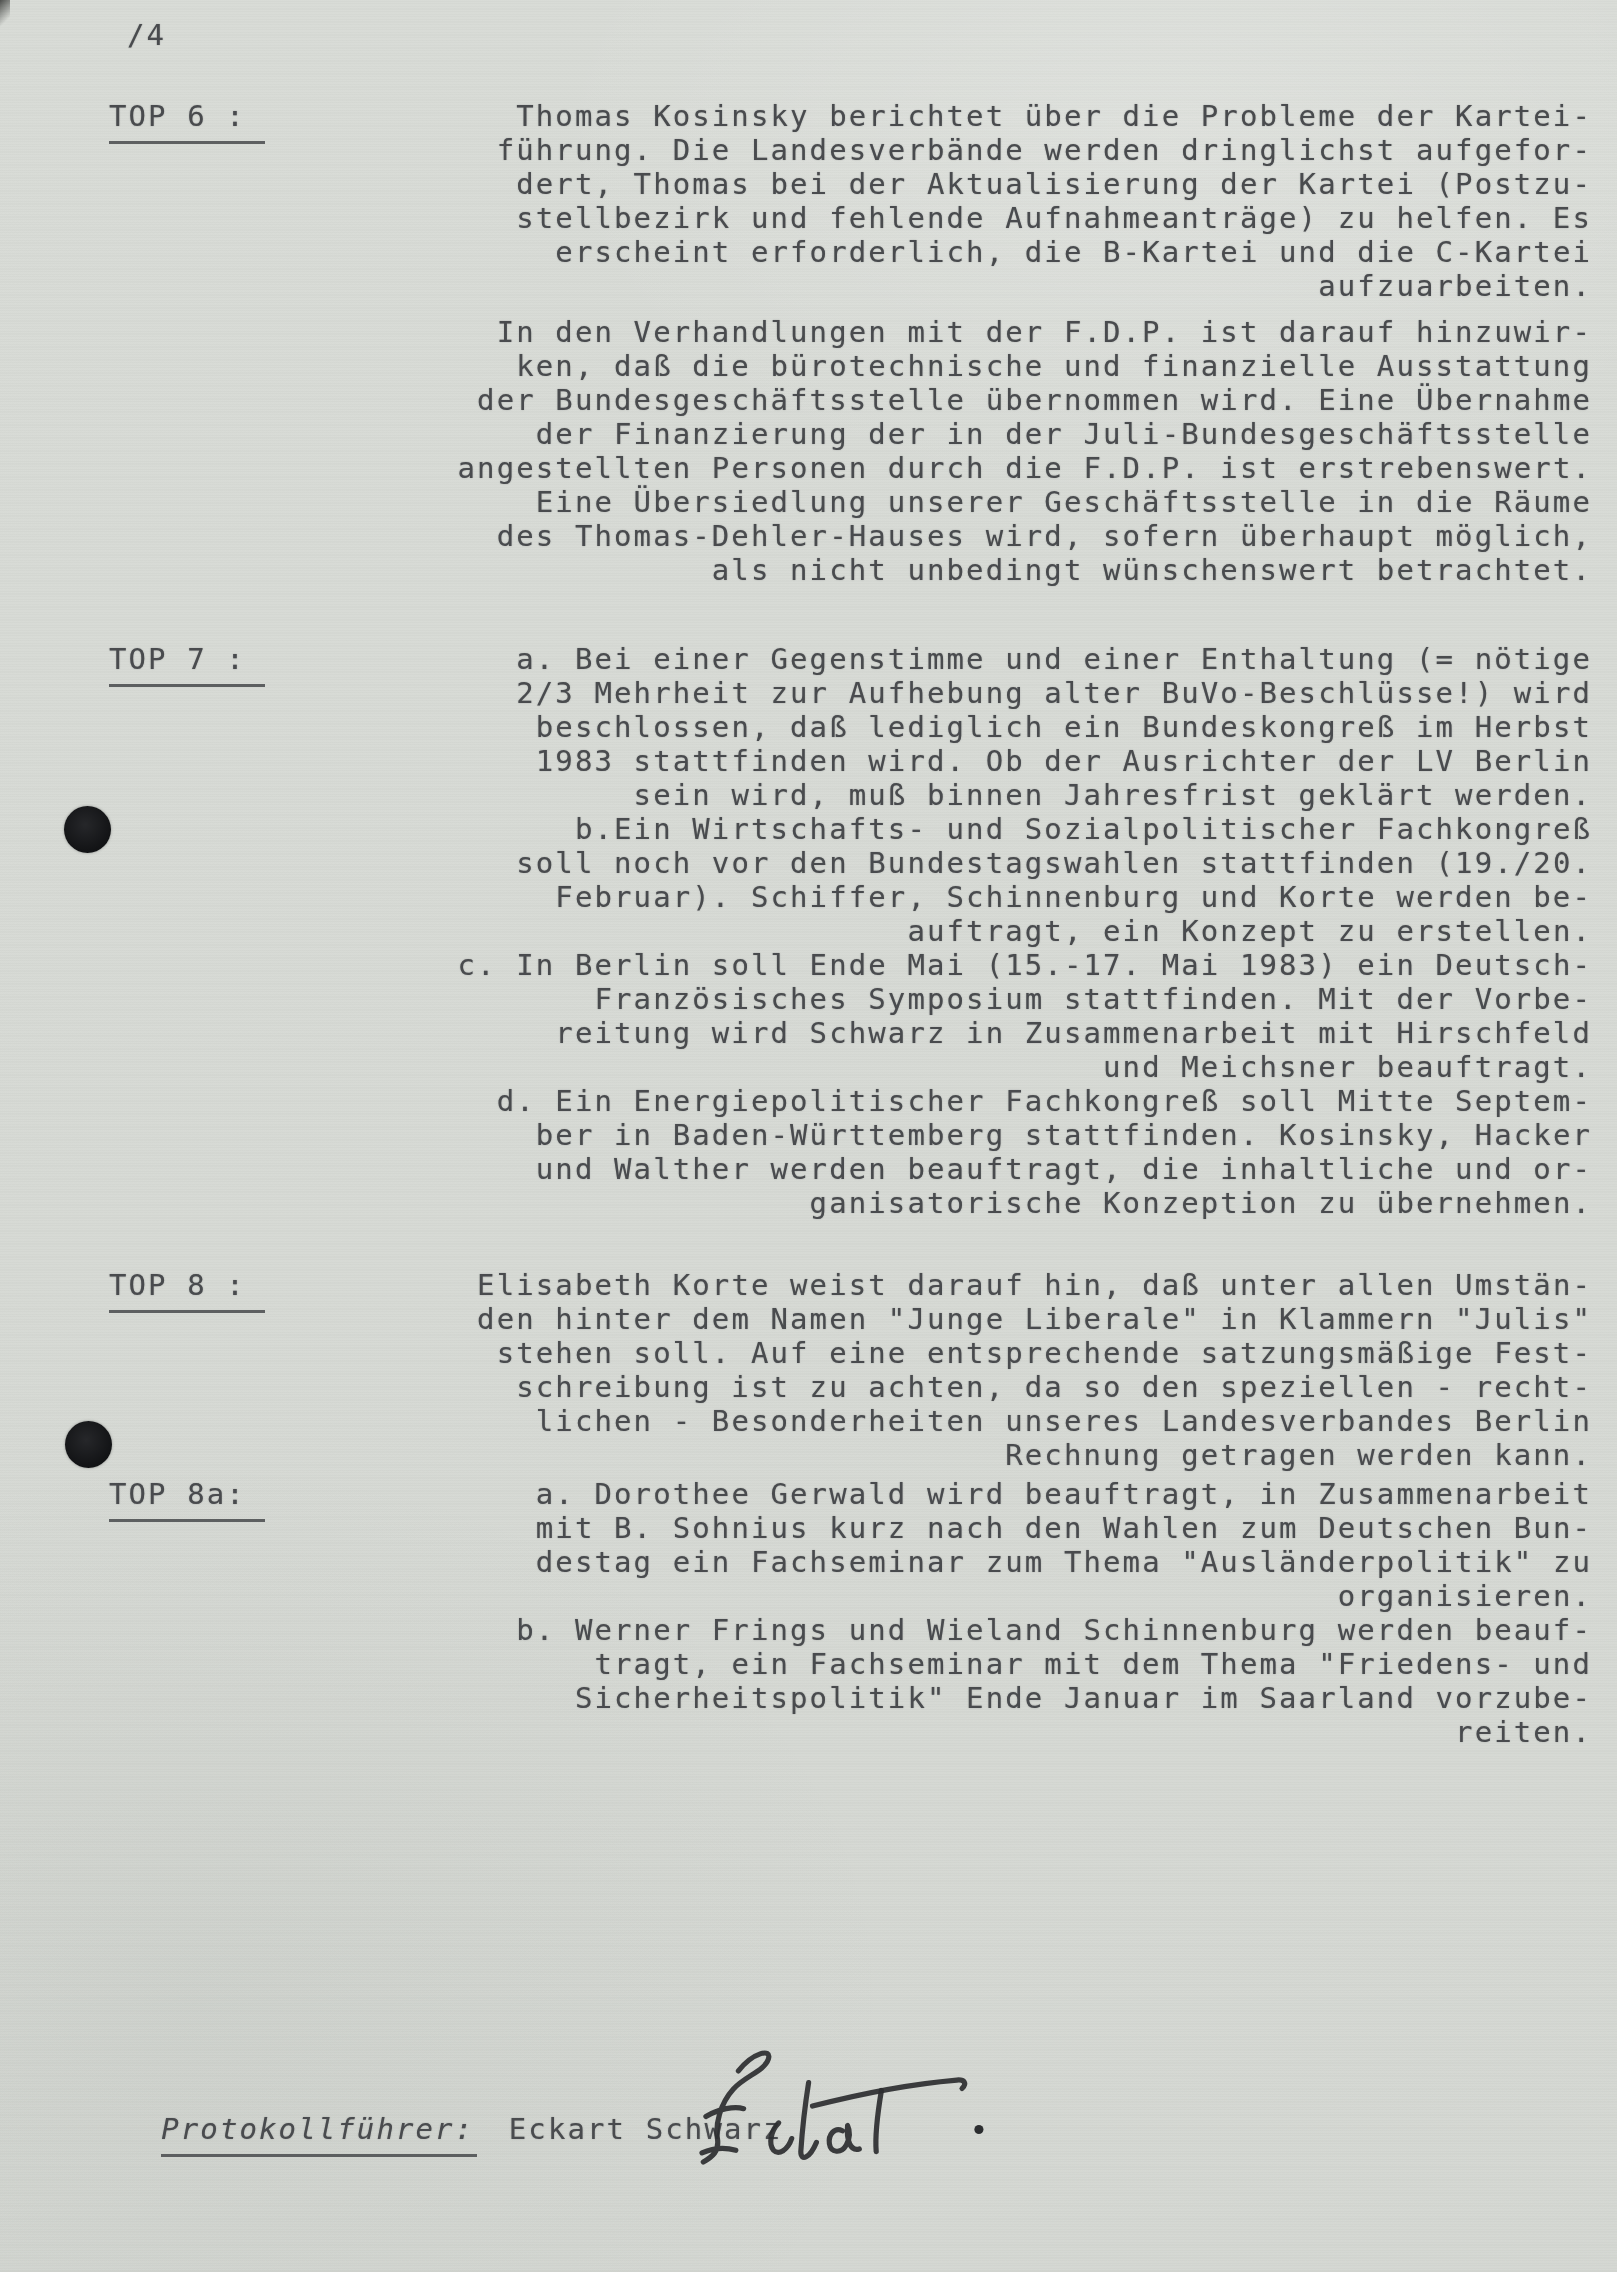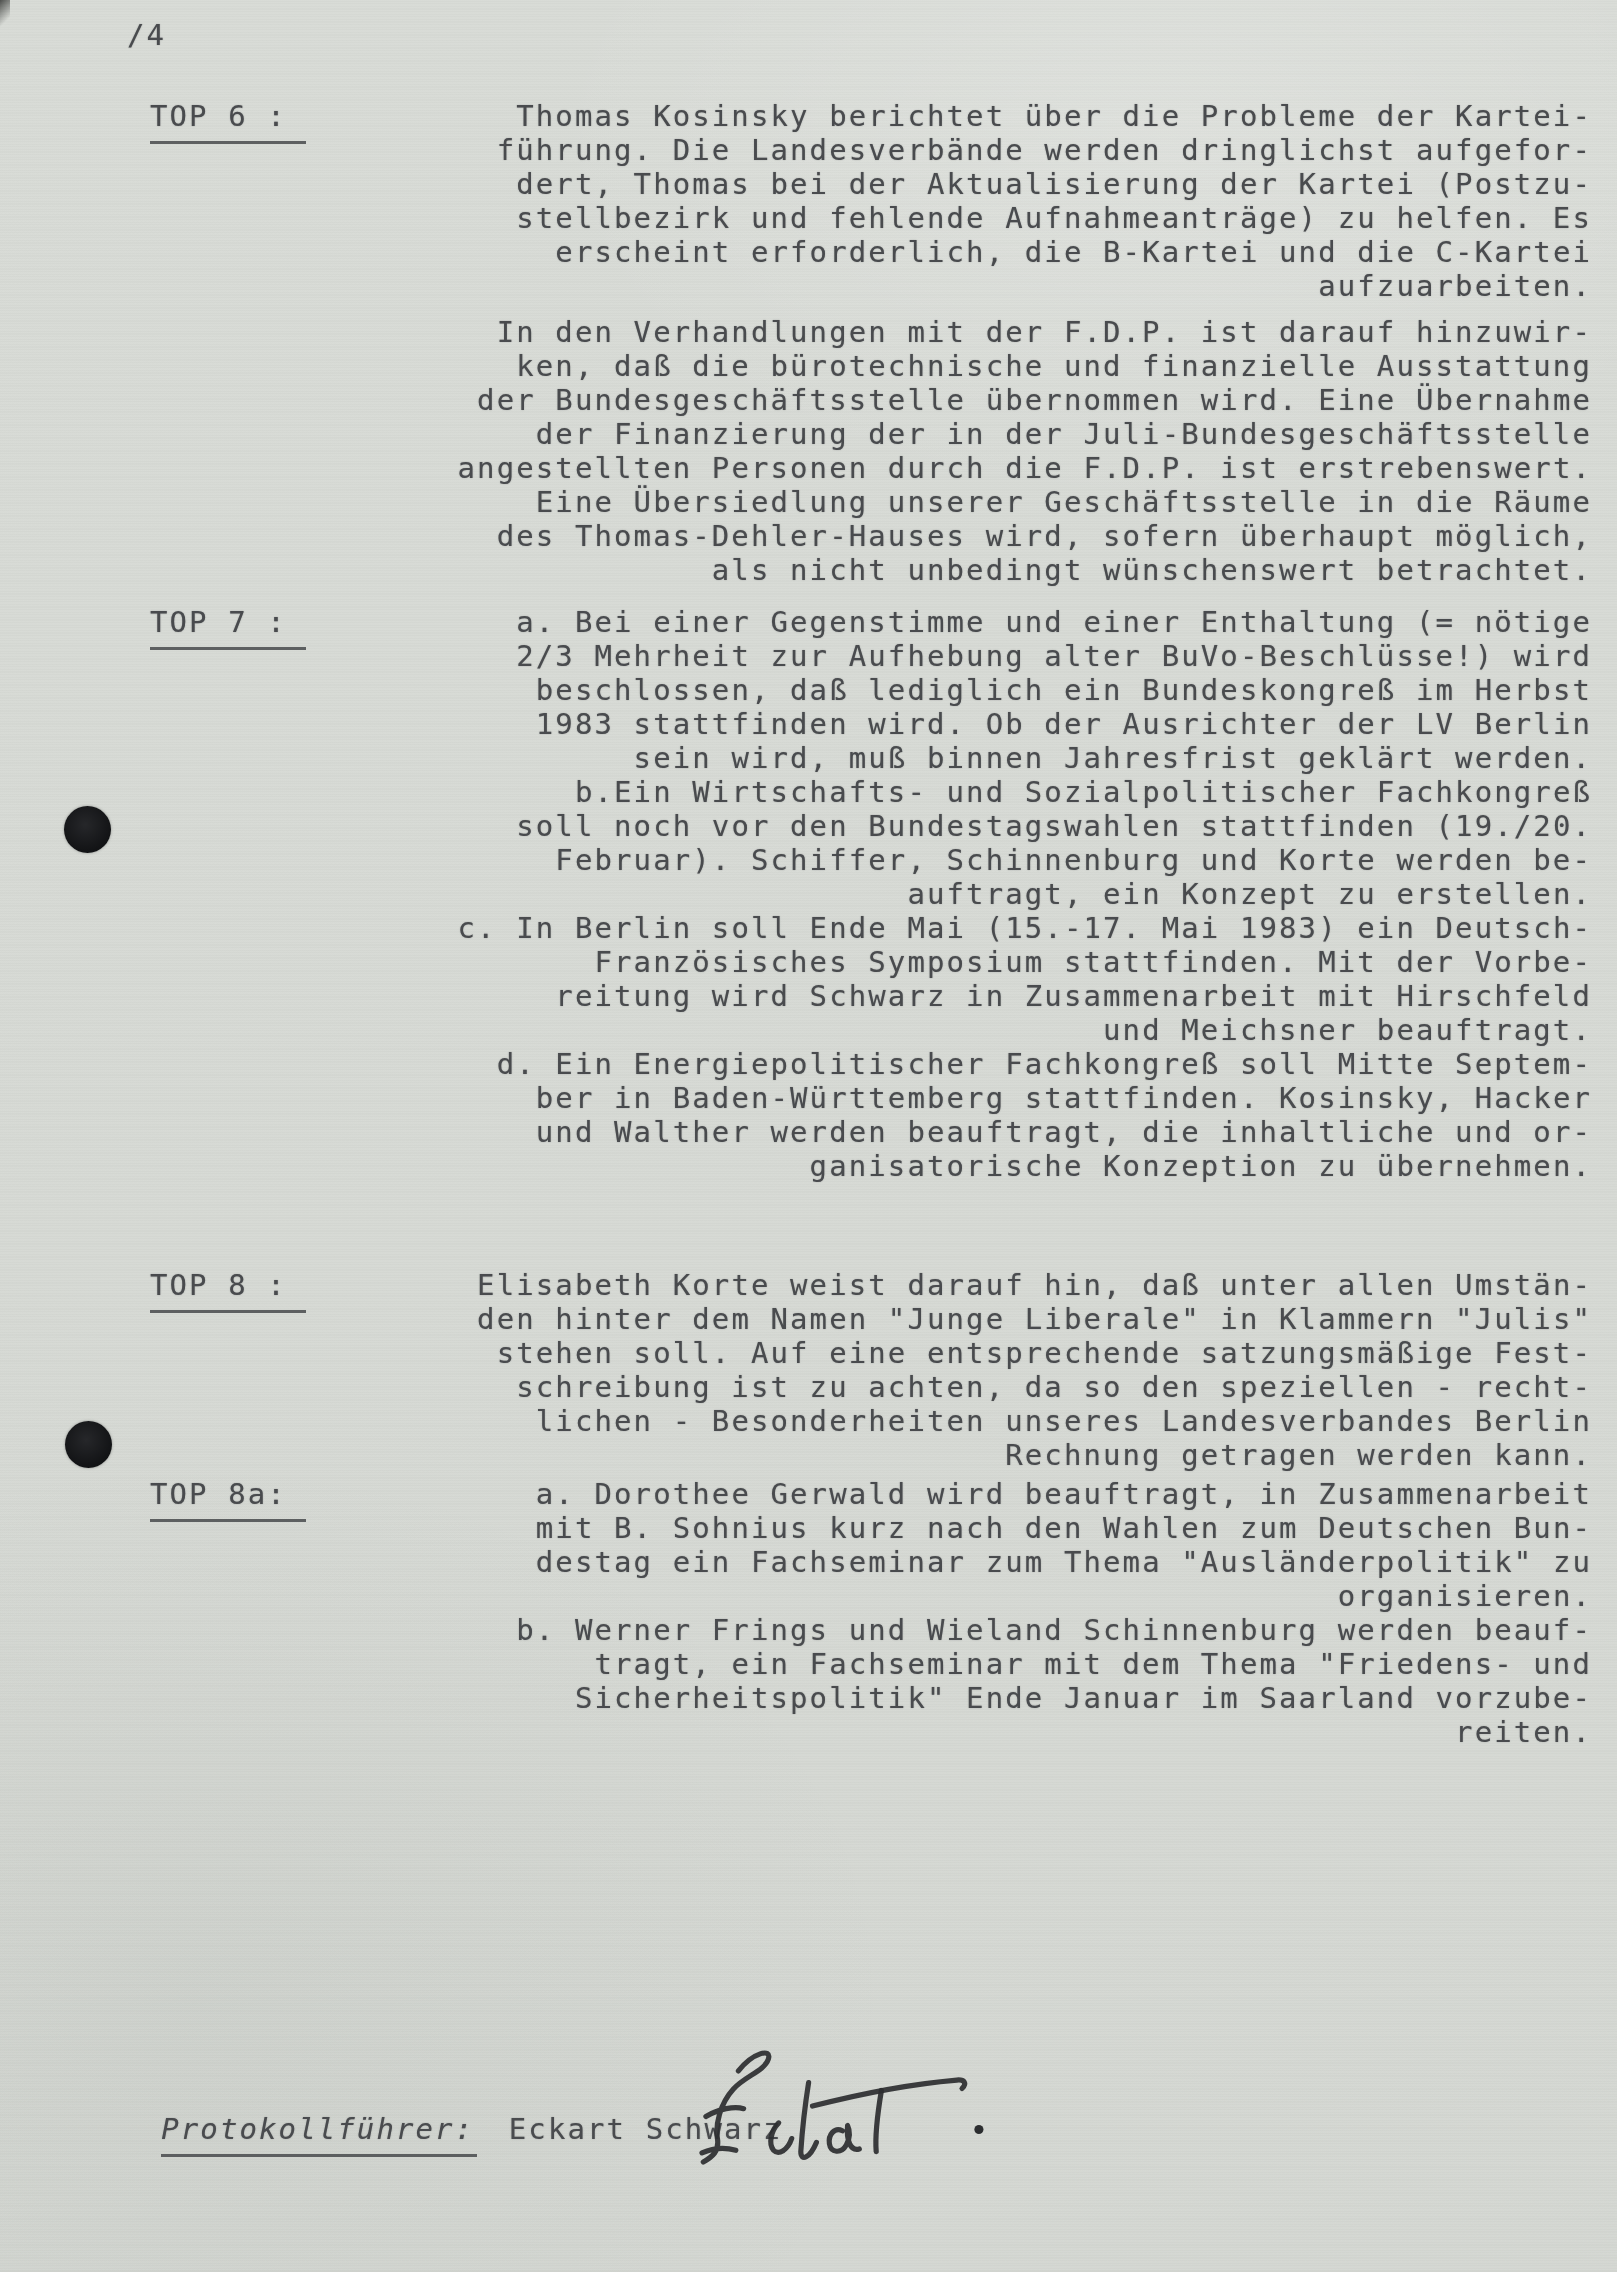--- a/index.html
+++ b/index.html
@@ -44,21 +44,20 @@
     box-sizing: border-box;
     width: 447px;
     padding-left: 109px;
     flex: 0 0 auto;
   }
   .section-label {
     display: inline-block;
     padding: 0 19.5px 7.8px 0;
     border-bottom: 3.9px solid rgba(72,74,76,0.85);
     white-space: pre;
-    margin-left: 41px;
   }
   .section-body {
     white-space: pre;
     flex: 1 1 auto;
     text-align: right;
   }
   .footer-line {
     position: absolute;
     left: 83px;
     top: 2078px;
@@ -130,21 +129,21 @@
     <div class="section-body">In den Verhandlungen mit der F.D.P. ist darauf hinzuwir-
 ken, daß die bürotechnische und finanzielle Ausstattung
 der Bundesgeschäftsstelle übernommen wird. Eine Übernahme
 der Finanzierung der in der Juli-Bundesgeschäftsstelle
 angestellten Personen durch die F.D.P. ist erstrebenswert.
 Eine Übersiedlung unserer Geschäftsstelle in die Räume
 des Thomas-Dehler-Hauses wird, sofern überhaupt möglich,
 als nicht unbedingt wünschenswert betrachtet.</div>
   </div>
 
-  <div class="section typed" style="top:605px">
+  <div class="section typed" style="top:642px">
     <div class="section-label-col">
       <span class="section-label">TOP 7 :</span>
     </div>
     <div class="section-body">a. Bei einer Gegenstimme und einer Enthaltung (= nötige
    2/3 Mehrheit zur Aufhebung alter BuVo-Beschlüsse!) wird
    beschlossen, daß lediglich ein Bundeskongreß im Herbst
    1983 stattfinden wird. Ob der Ausrichter der LV Berlin
    sein wird, muß binnen Jahresfrist geklärt werden.
 b.Ein Wirtschafts- und Sozialpolitischer Fachkongreß
   soll noch vor den Bundestagswahlen stattfinden (19./20.

